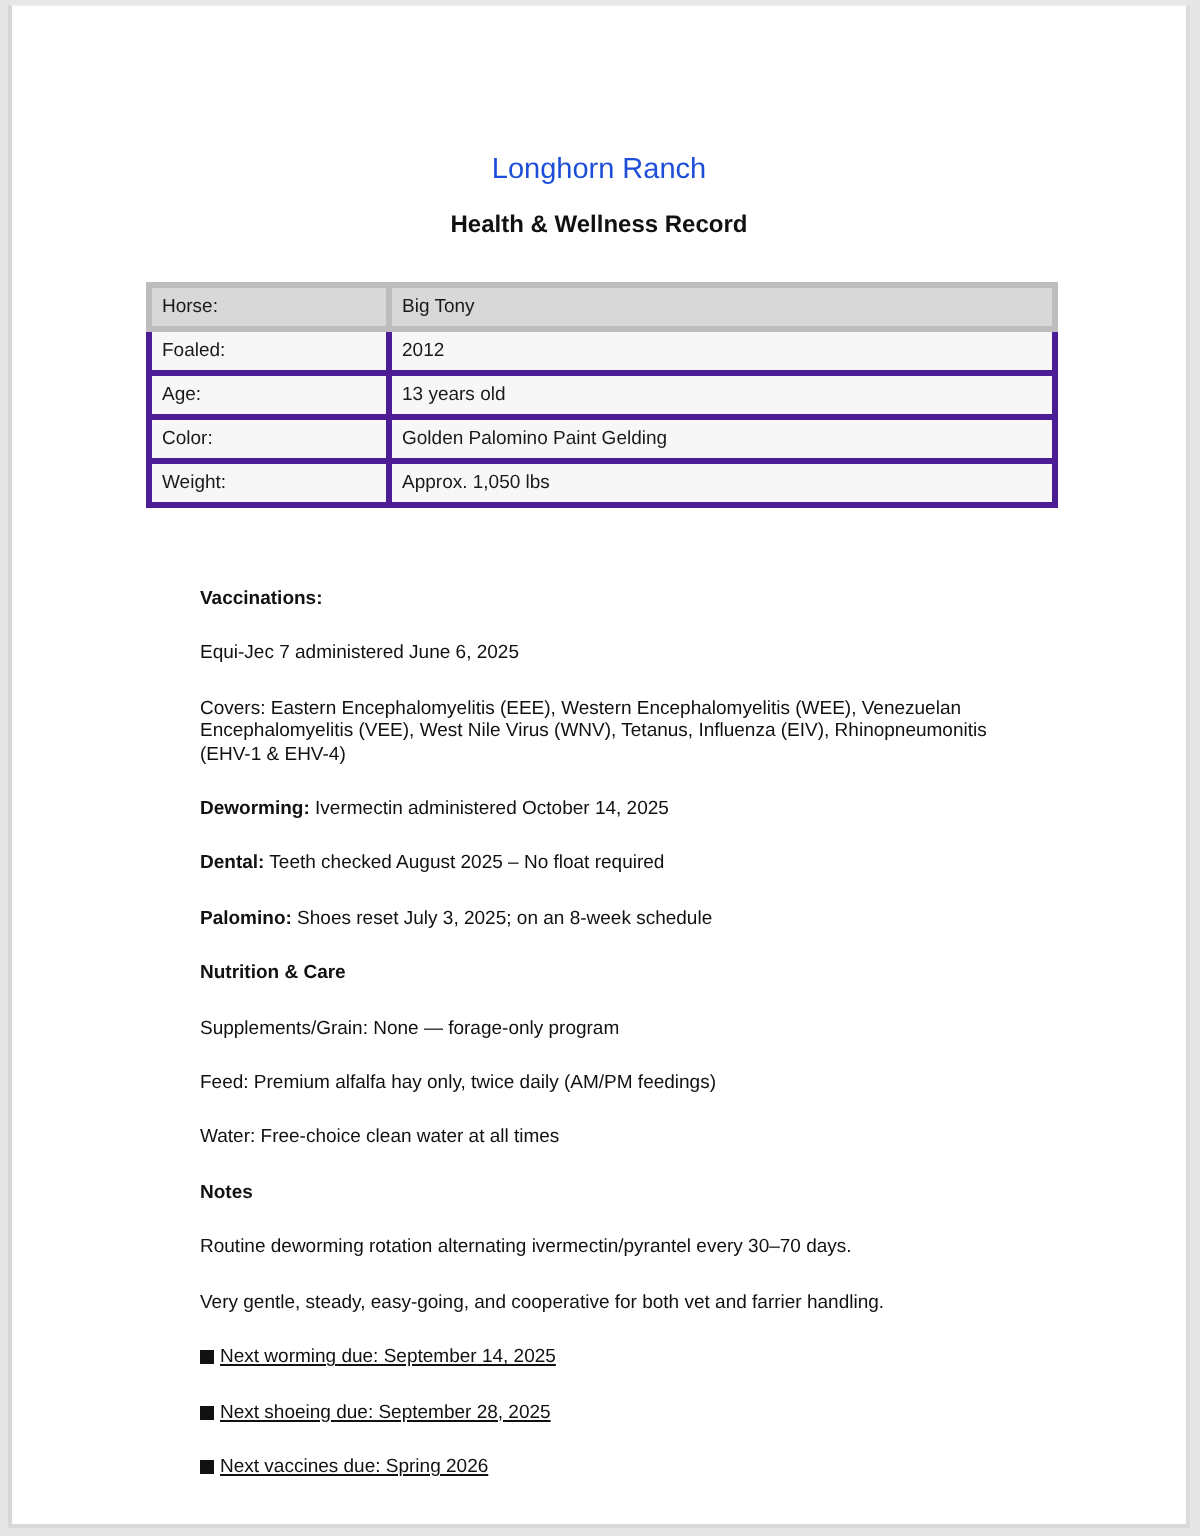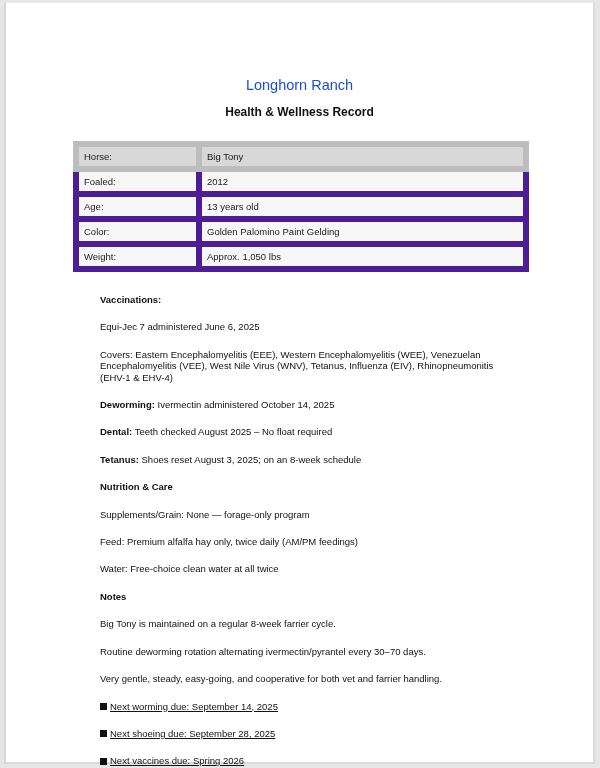--- a/index.html
+++ b/index.html
@@ -50,21 +50,21 @@
     }
     .info-table {
       position: absolute;
       left: 67px;
       top: 138px;
       width: 456px;
       border-collapse: collapse;
       font-size: 9.5px;
     }
     .info-table td {
-      border: 6px solid #4c1d95;
+      border: 3px solid #4c1d95;
       height: 19px;
       padding: 0 0 0 5px;
       background: #f7f7f7;
       color: #1a1a1a;
       vertical-align: middle;
     }
     .info-table td.label-cell {
       width: 112px;
     }
     .info-table tr.header-row td {
@@ -140,33 +140,32 @@
 
     <div class="section">
       <p class="heading">Vaccinations:</p>
       <p>Equi-Jec 7 administered June 6, 2025</p>
       <p>Covers: Eastern Encephalomyelitis (EEE), Western Encephalomyelitis (WEE), Venezuelan Encephalomyelitis (VEE), West Nile Virus (WNV), Tetanus, Influenza (EIV), Rhinopneumonitis (EHV-1 &amp; EHV-4)</p>
     </div>
 
     <div class="section">
       <p><span class="heading">Deworming:</span><span> Ivermectin administered October 14, 2025</span></p>
       <p><span class="heading">Dental:</span><span> Teeth checked August 2025 – No float required</span></p>
-      <p><span class="heading">Tetanus:</span><span> Shoes reset August 3, 2025; on an 8-week schedule</span></p>
+      <p><span class="heading">Palomino:</span><span> Shoes reset July 3, 2025; on an 8-week schedule</span></p>
     </div>
 
     <div class="section">
       <p class="heading">Nutrition &amp; Care</p>
       <p>Supplements/Grain: None — forage-only program</p>
       <p>Feed: Premium alfalfa hay only, twice daily (AM/PM feedings)</p>
-      <p>Water: Free-choice clean water at all twice</p>
+      <p>Water: Free-choice clean water at all times</p>
     </div>
 
     <div class="section">
       <p class="heading">Notes</p>
-      <p>Big Tony is maintained on a regular 8-week farrier cycle.</p>
       <p>Routine deworming rotation alternating ivermectin/pyrantel every 30–70 days.</p>
       <p>Very gentle, steady, easy-going, and cooperative for both vet and farrier handling.</p>
     </div>
 
     <div class="section">
       <p class="bullet-line">
         <span class="square-icon"></span>
         <span>Next worming due: September 14, 2025</span>
       </p>
       <p class="bullet-line">

